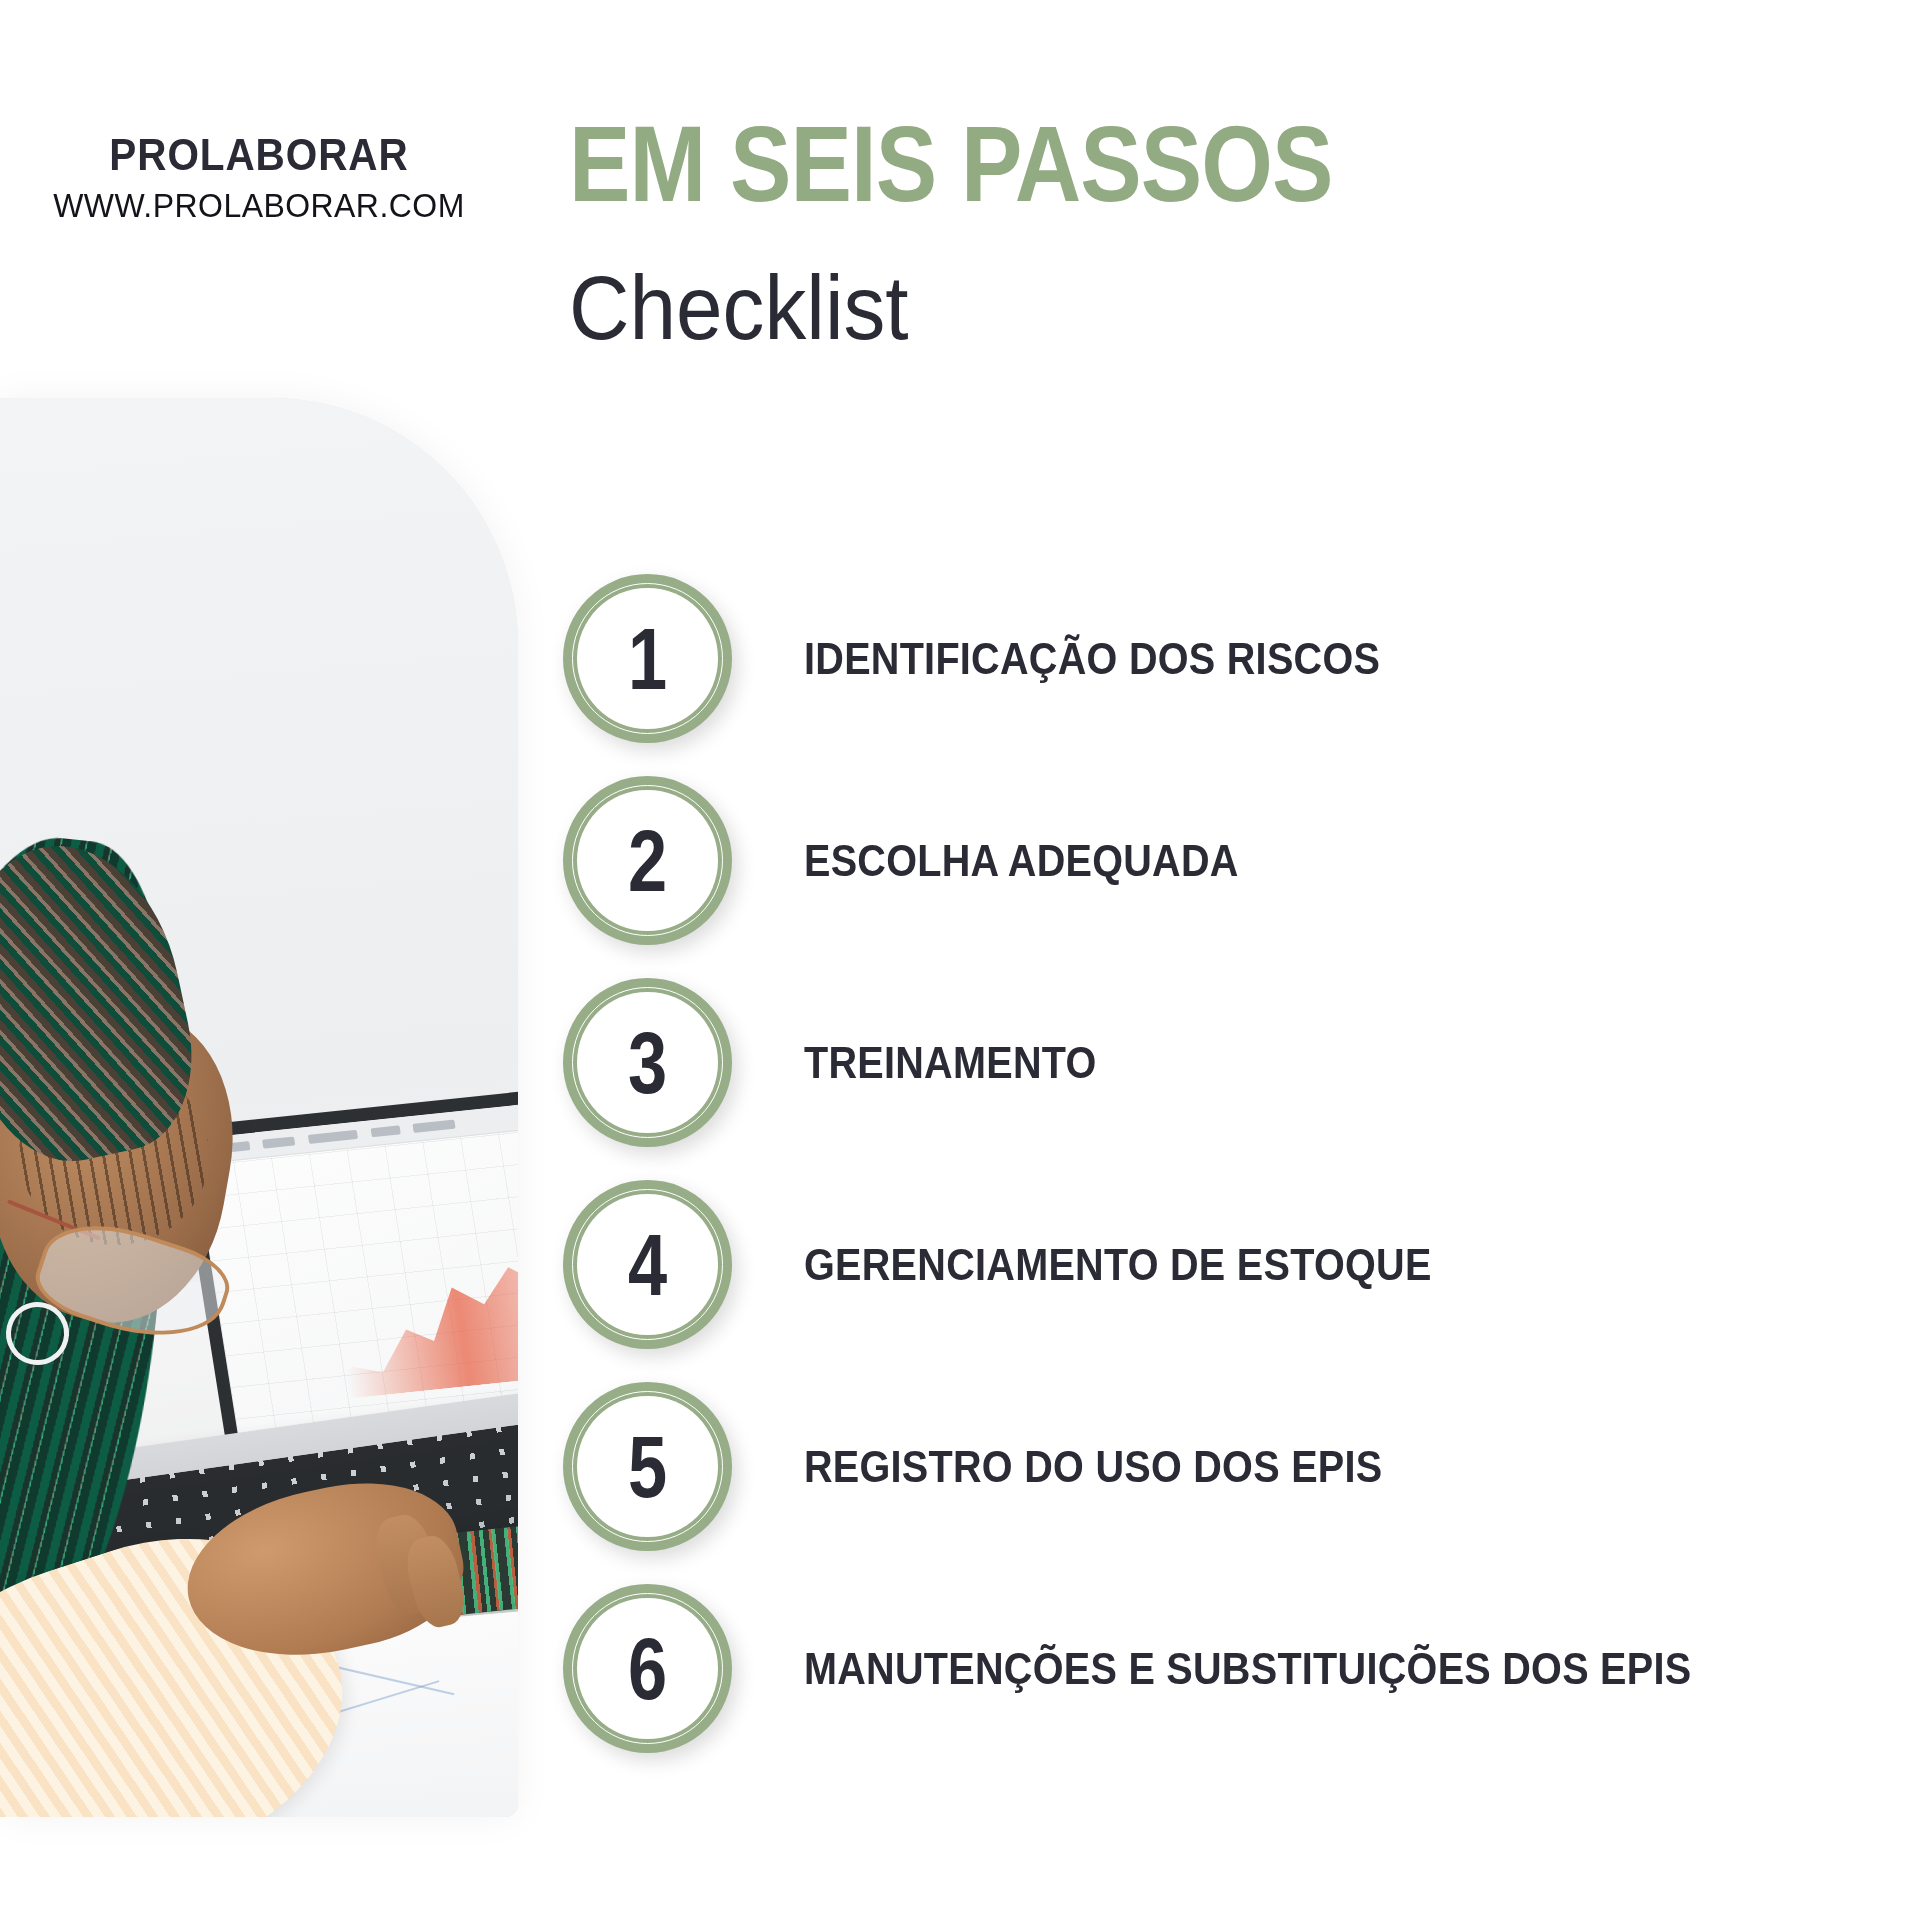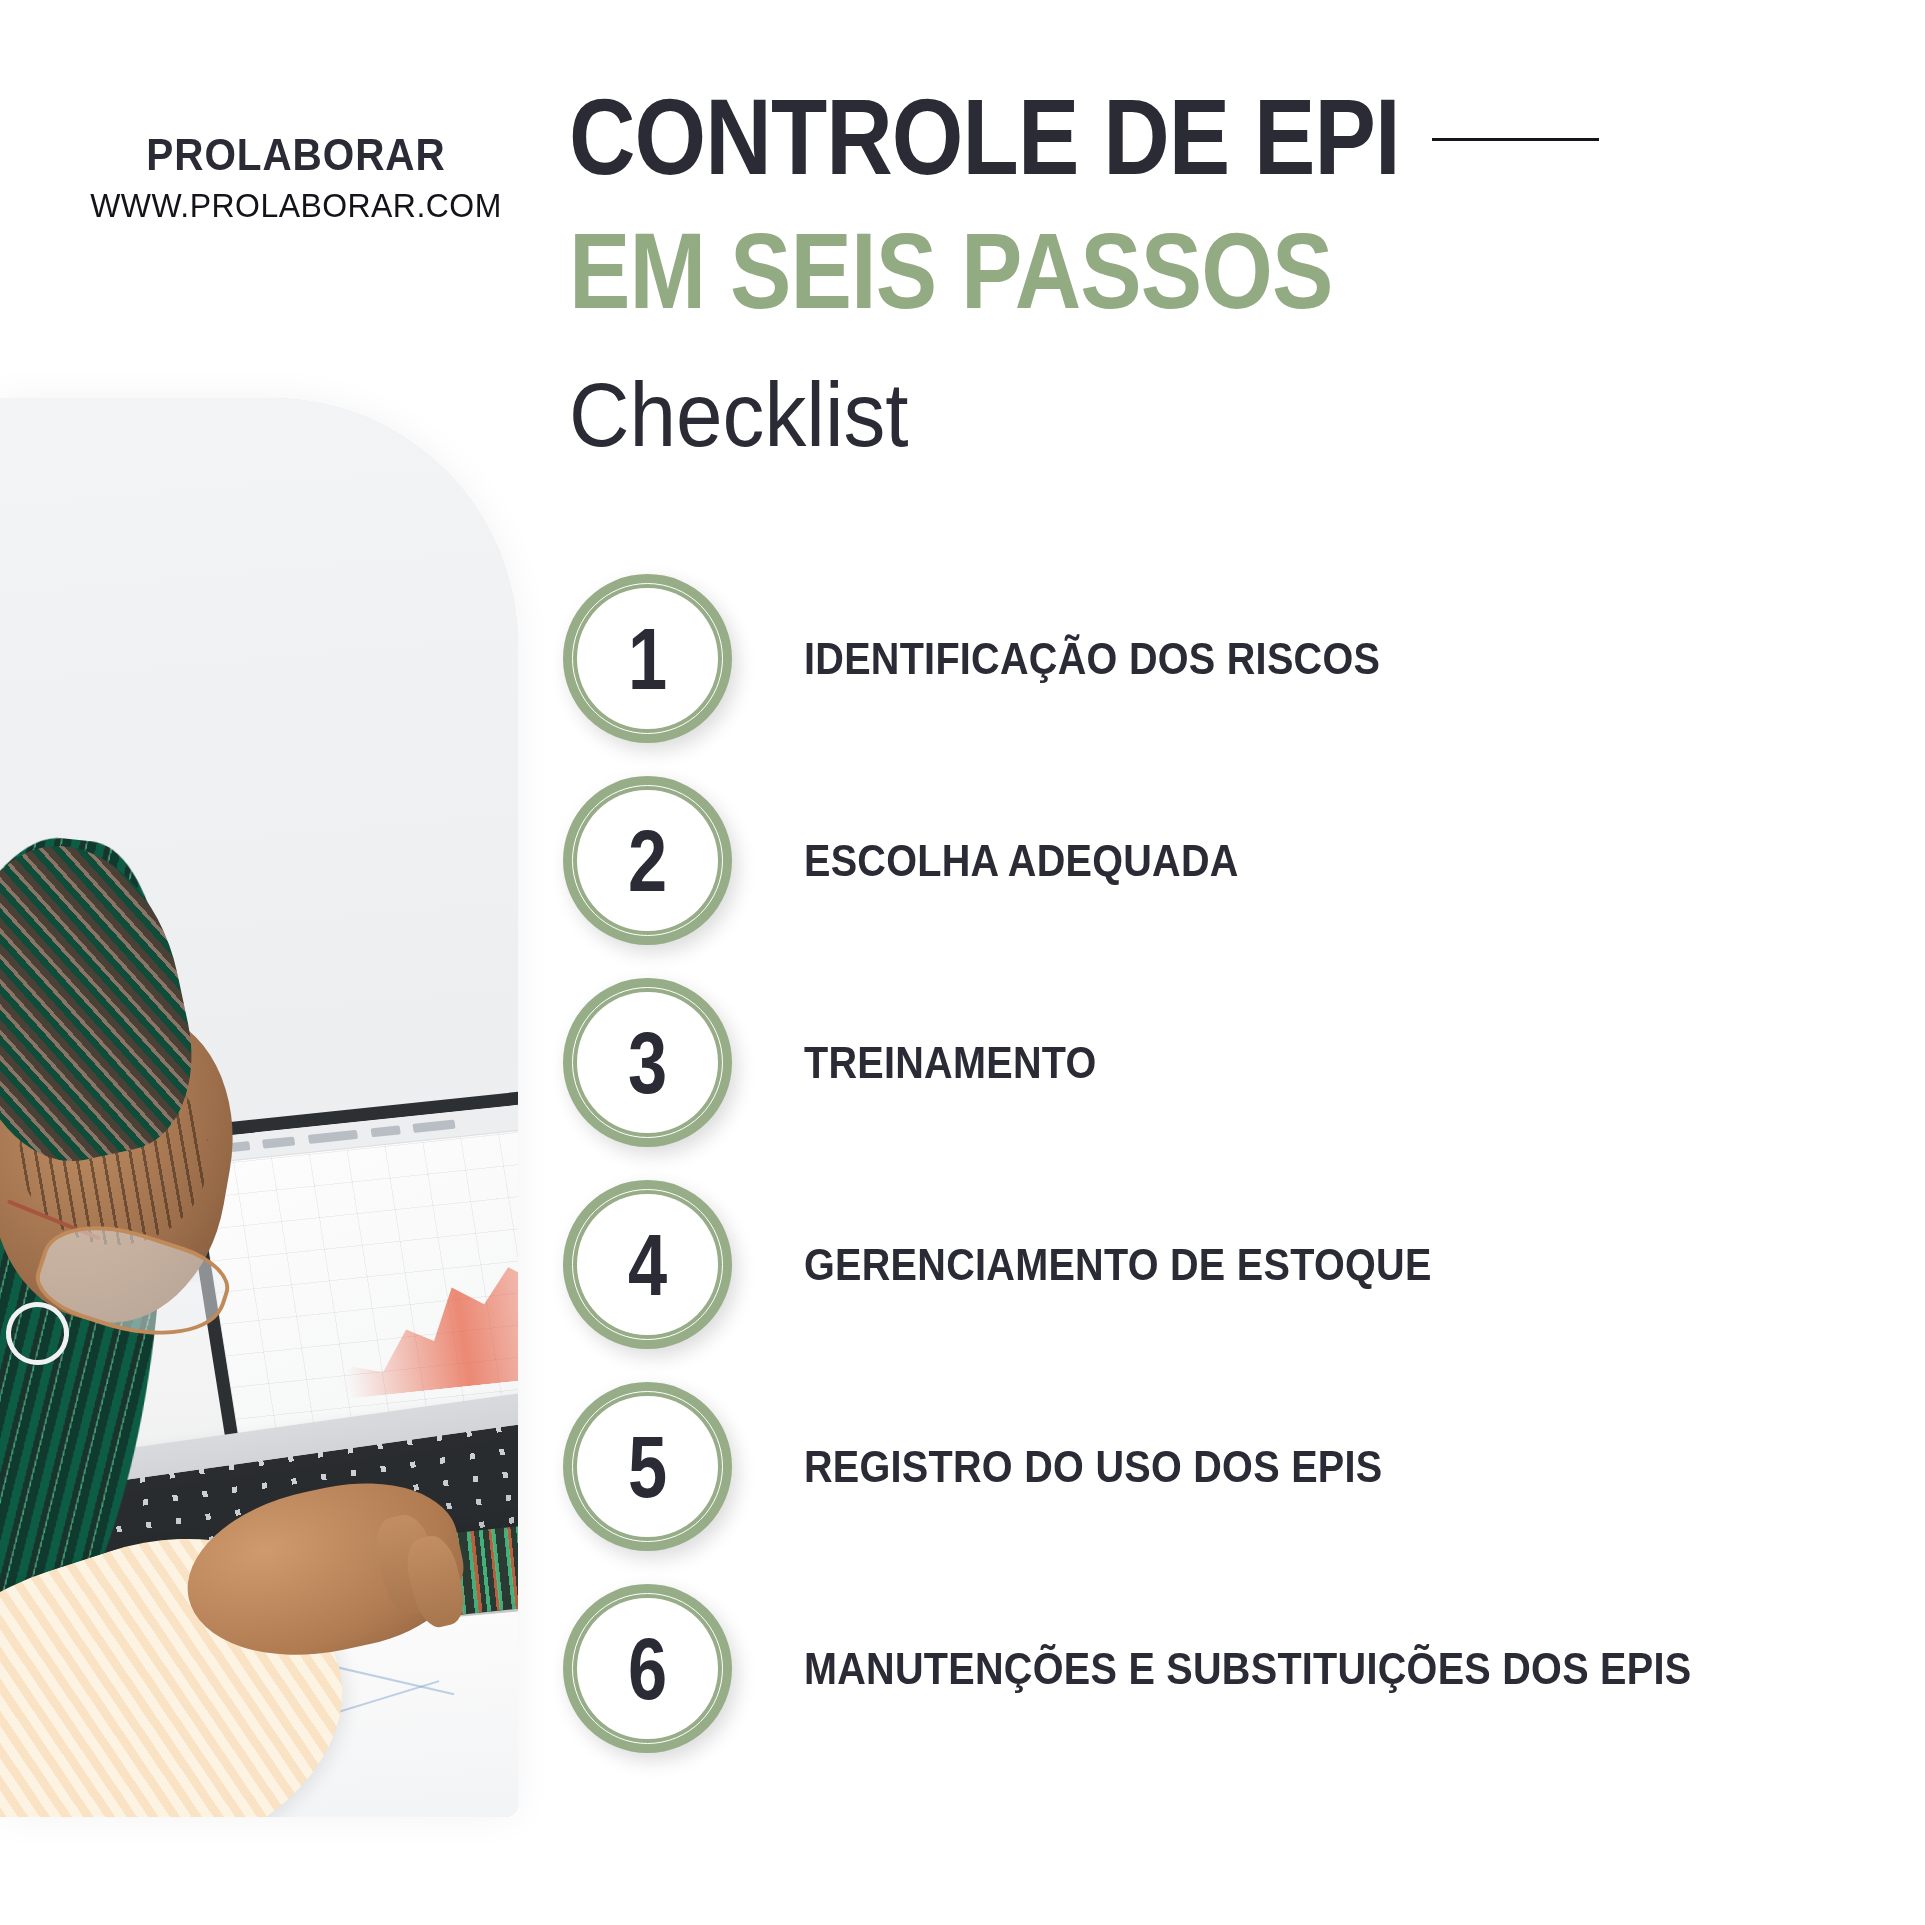--- a/index.html
+++ b/index.html
@@ -275,21 +275,20 @@
     transform: rotate(-14deg);
   }
 
   
   .brand {
     position: absolute;
     left: 0px;
     top: 131px;
     width: 518px;
     text-align: center;
-    padding-left: 37px;
   }
   .brand-name {
     font-family: "Liberation Sans", sans-serif;
     font-weight: 700;
     font-size: 44px;
     letter-spacing: 1px;
     color: #2b2b36;
     transform: scaleX(0.92);
     margin: 0;
     line-height: 1.1;
@@ -474,24 +473,20 @@
     <div class="finger" style="left:380px; top:1117px; width:55px; height:99px;"></div>
     <div class="finger" style="left:411px; top:1138px; width:49px; height:91px;"></div>
   </div>
 
   <div class="brand">
     <div class="brand-name">PROLABORAR</div>
     <div class="brand-url">WWW.PROLABORAR.COM</div>
   </div>
 
   <div class="title-block">
-    <div class="title-row">
-      <h1 class="title-main">CONTROLE DE EPI</h1>
-      <span class="title-rule"></span>
-    </div>
     <h2 class="title-sub">EM SEIS PASSOS</h2>
     <h3 class="title-checklist">Checklist</h3>
   </div>
 
   <div class="steps">
 
     <div class="step-row">
       <div class="step-badge">
         <span class="step-num">1</span>
       </div>

